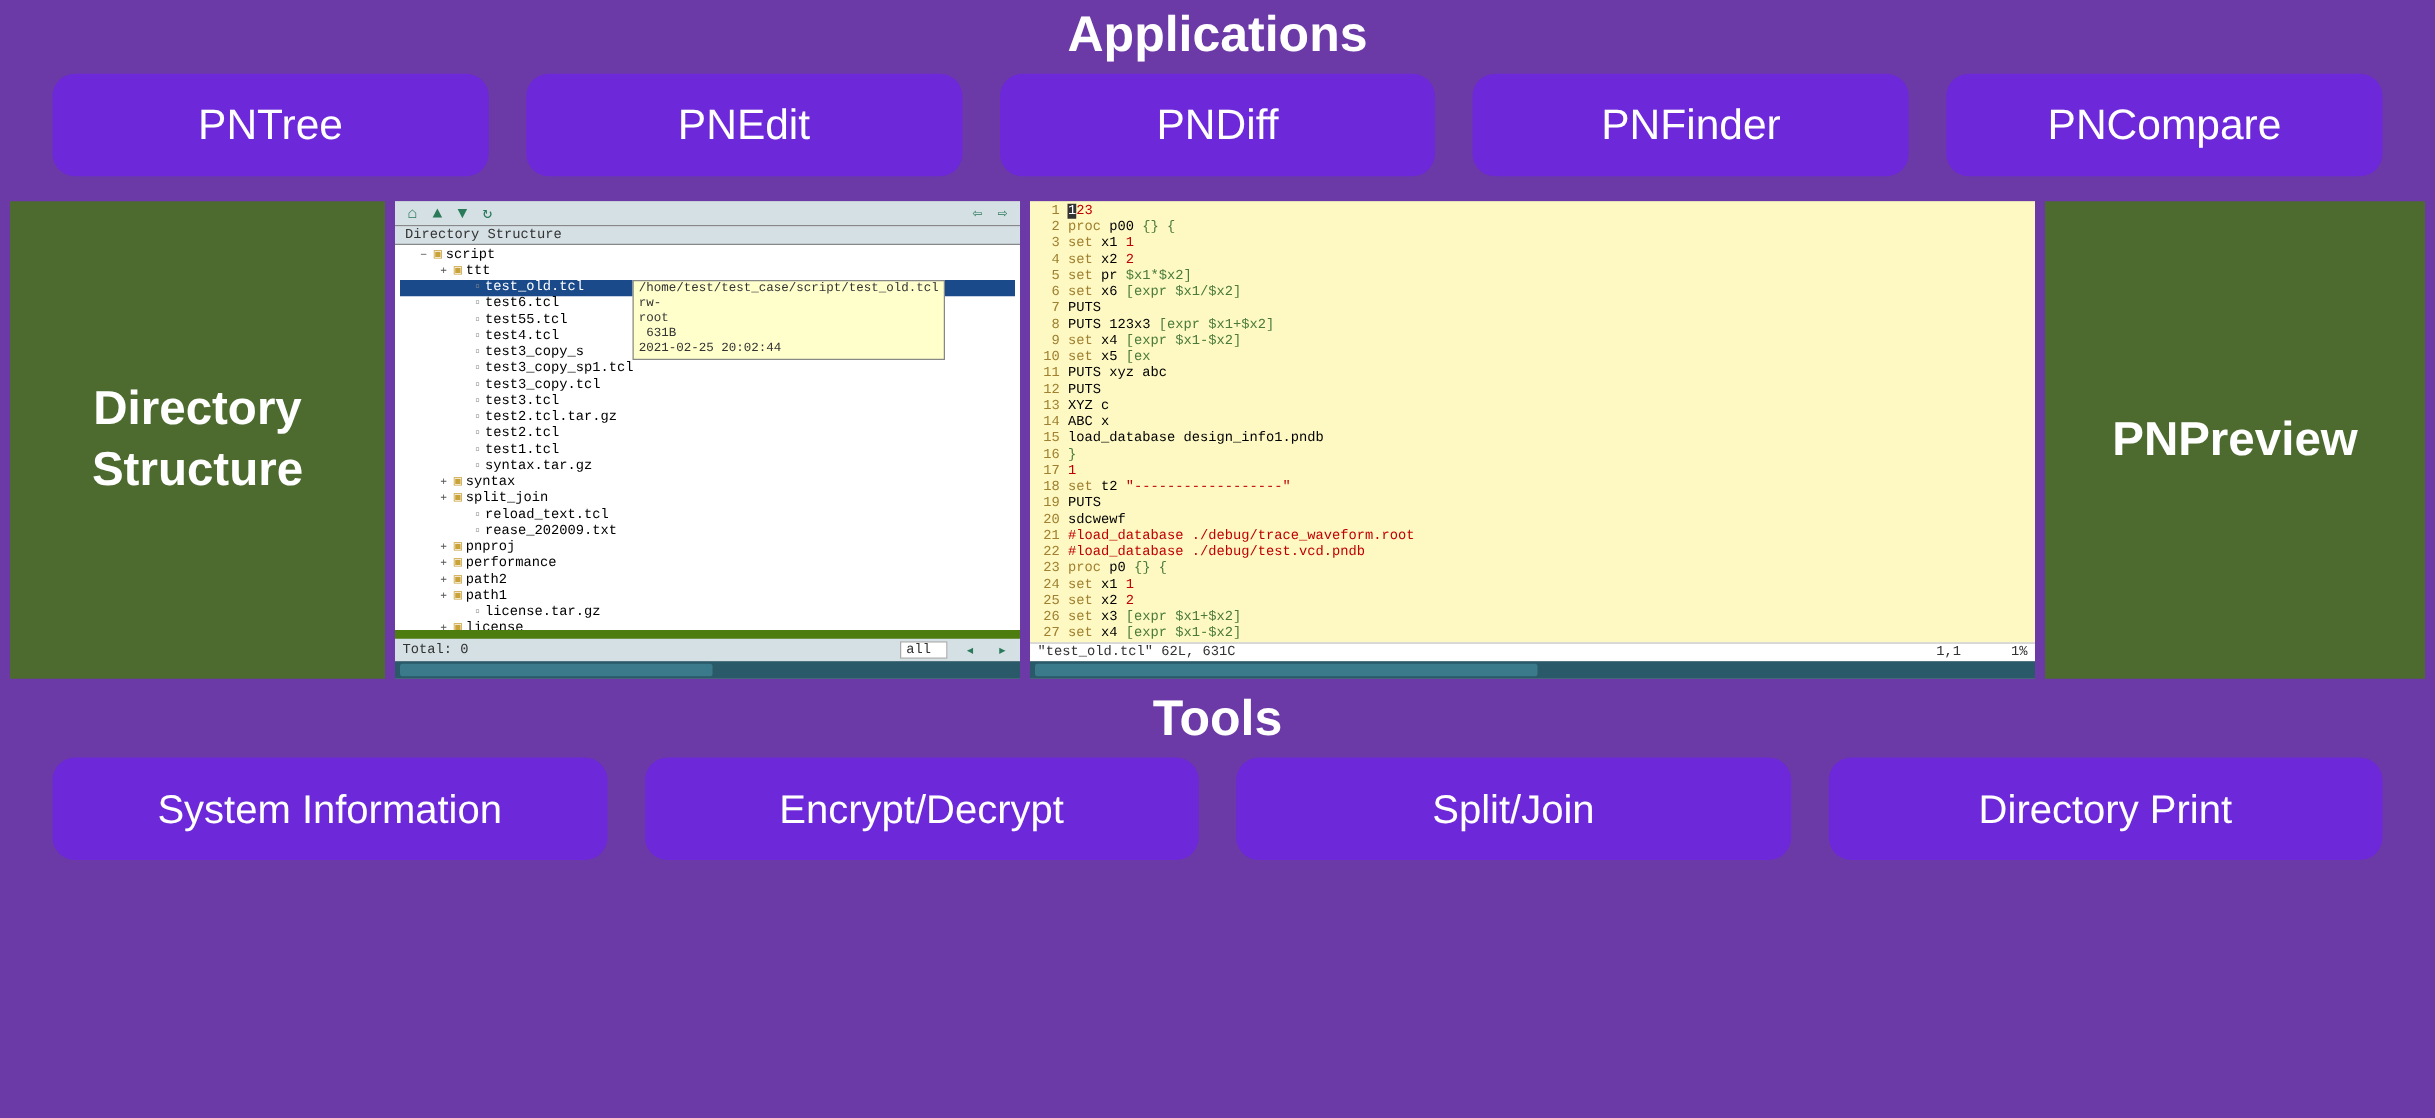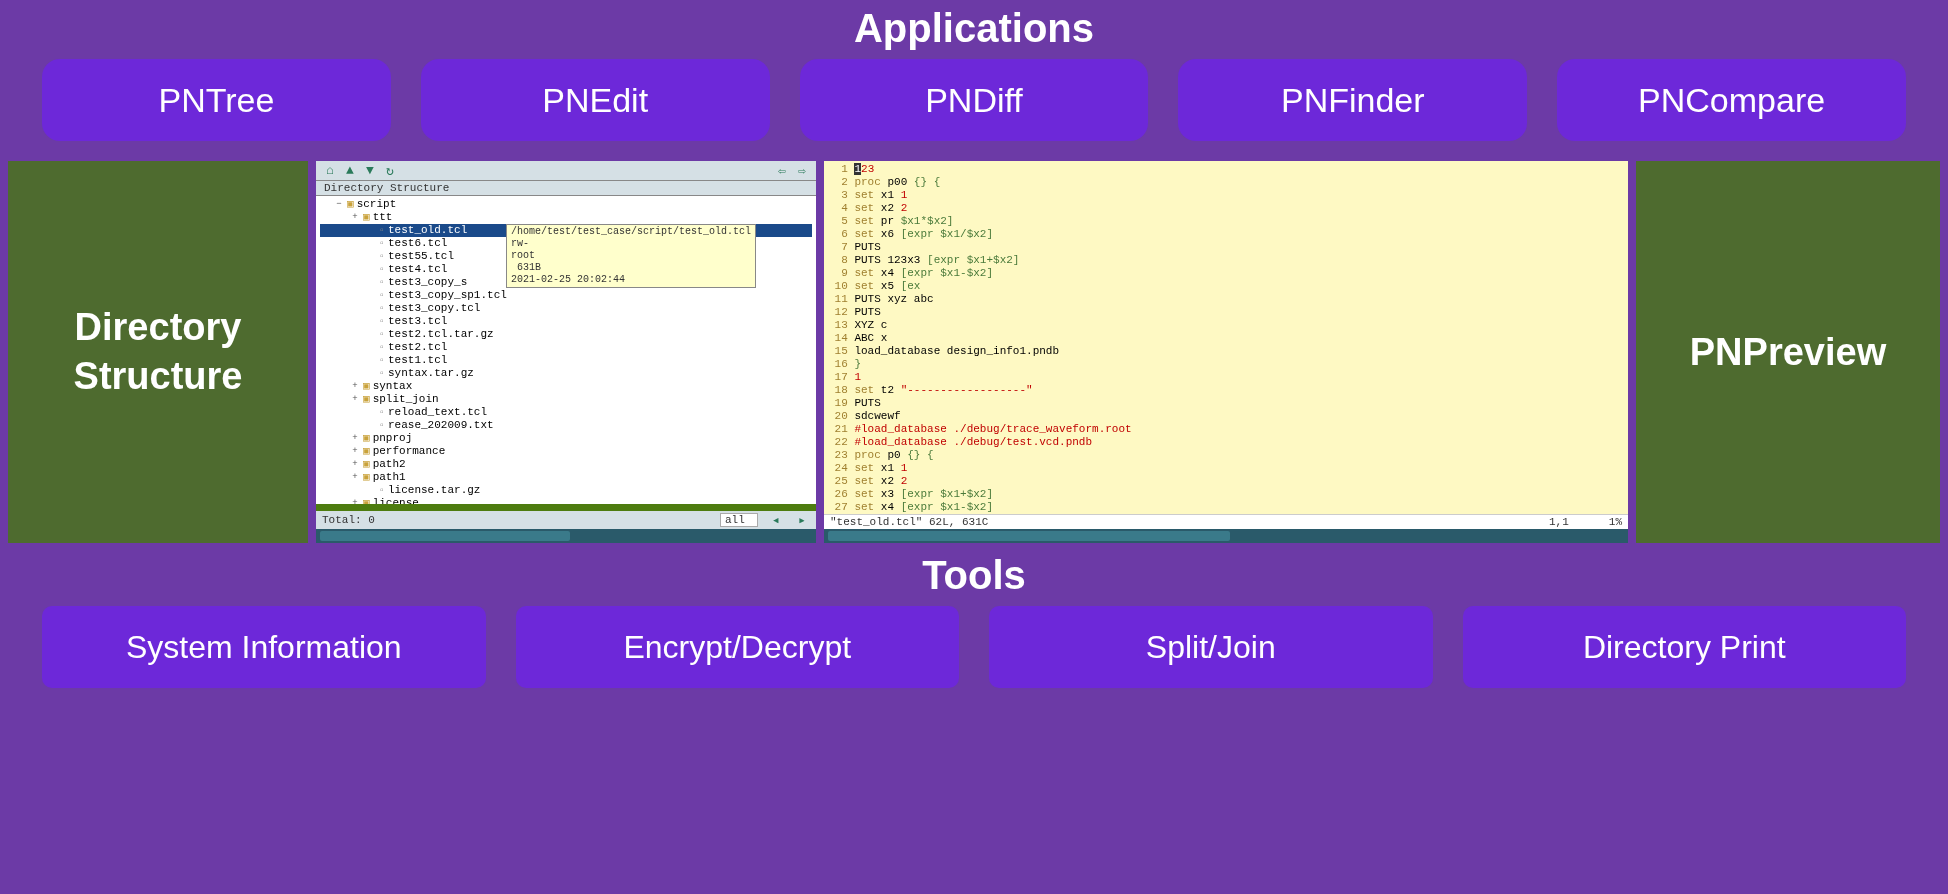--- a/index.html
+++ b/index.html
@@ -34,21 +34,21 @@
     border-radius: 18px;
     flex: 1;
     display: flex;
     align-items: center;
     justify-content: center;
     font-size: 34px;
     font-weight: 400;
     height: 82px;
     cursor: pointer;
   }
-  .tool-button { font-size: 32px; border-radius: 10px; }
+  .tool-button { font-size: 32px; }
   .middle {
     display: flex;
     gap: 8px;
     padding: 4px 8px;
     height: 390px;
   }
   .panel-label {
     background: #4e6b2f;
     color: #fff;
     font-size: 38px;

